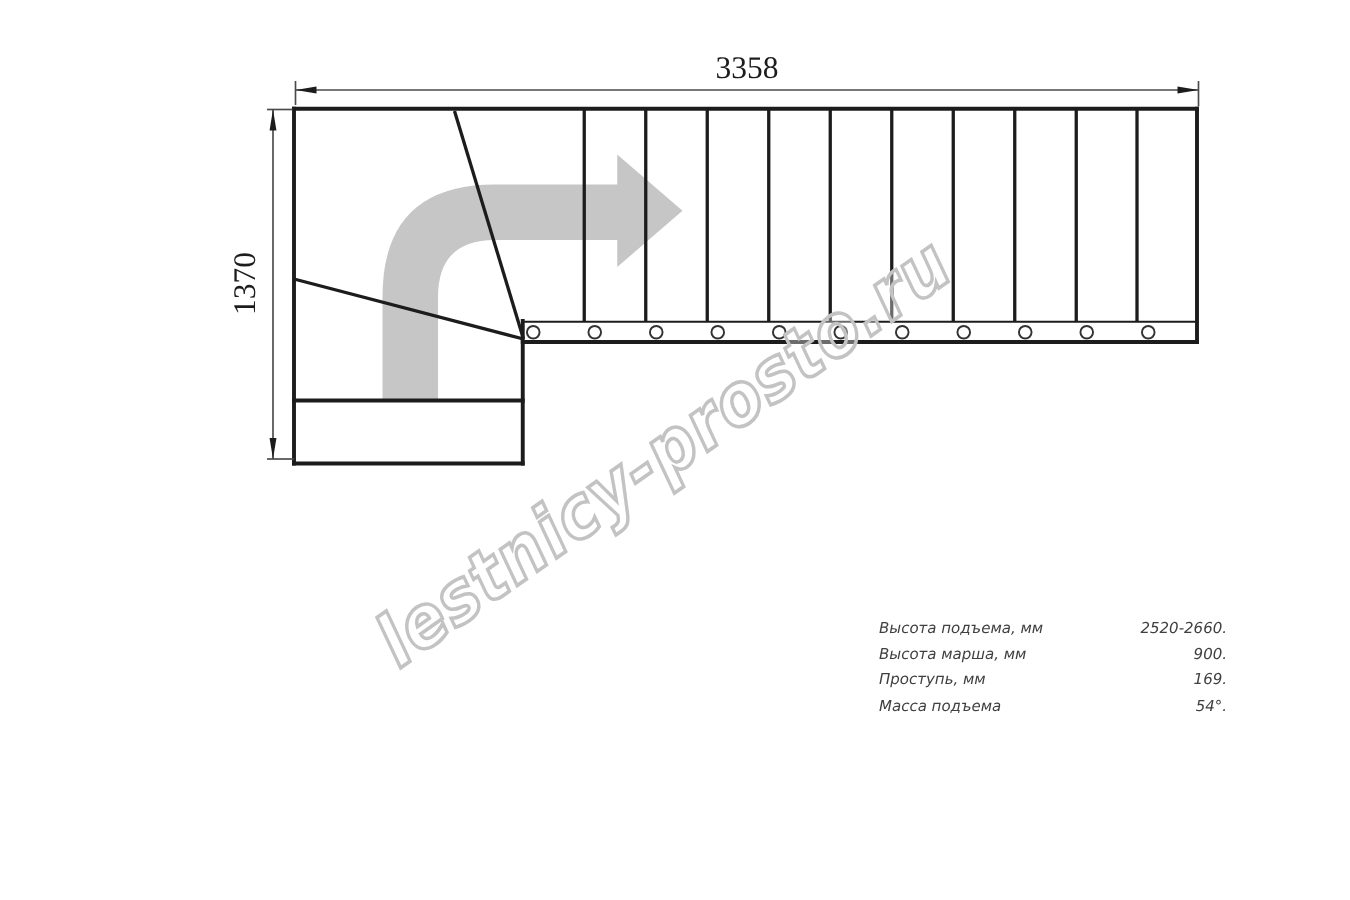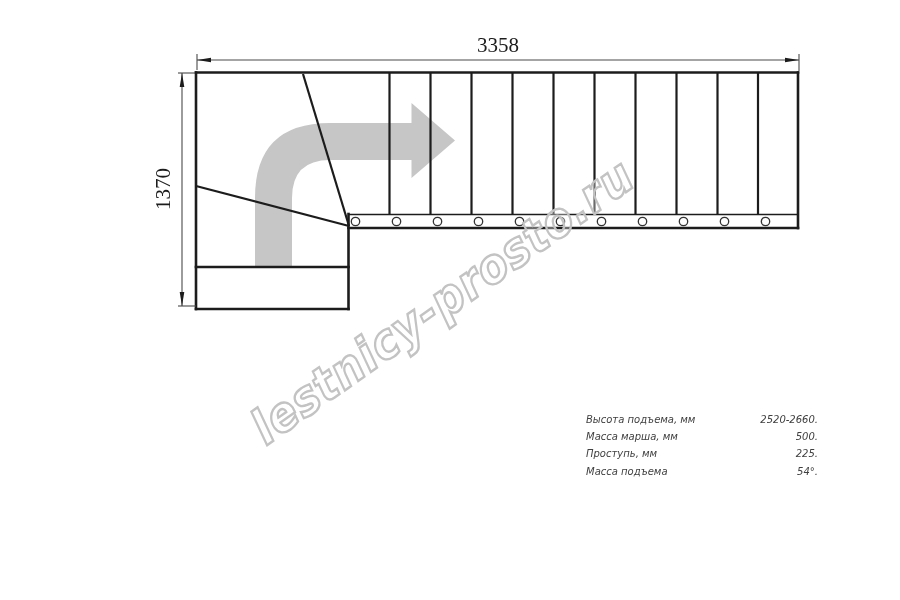--- a/index.html
+++ b/index.html
@@ -106,26 +106,26 @@
 
     <text class="wm" transform="translate(266,446) rotate(-35.2)" textLength="455" lengthAdjust="spacingAndGlyphs">lestnicy-prosto.ru</text>
   </svg>
 
   <div id="specs">
     <div class="spec-row">
       <span class="spec-label">Высота подъема, мм</span>
       <span class="spec-value">2520-2660.</span>
     </div>
     <div class="spec-row">
-      <span class="spec-label">Масса марша, мм</span>
-      <span class="spec-value">500.</span>
+      <span class="spec-label">Высота марша, мм</span>
+      <span class="spec-value">900.</span>
     </div>
     <div class="spec-row">
       <span class="spec-label">Проступь, мм</span>
-      <span class="spec-value">225.</span>
+      <span class="spec-value">169.</span>
     </div>
     <div class="spec-row">
       <span class="spec-label">Масса подъема</span>
       <span class="spec-value">54°.</span>
     </div>
   </div>
 
 </div>
 
 </body></html>

